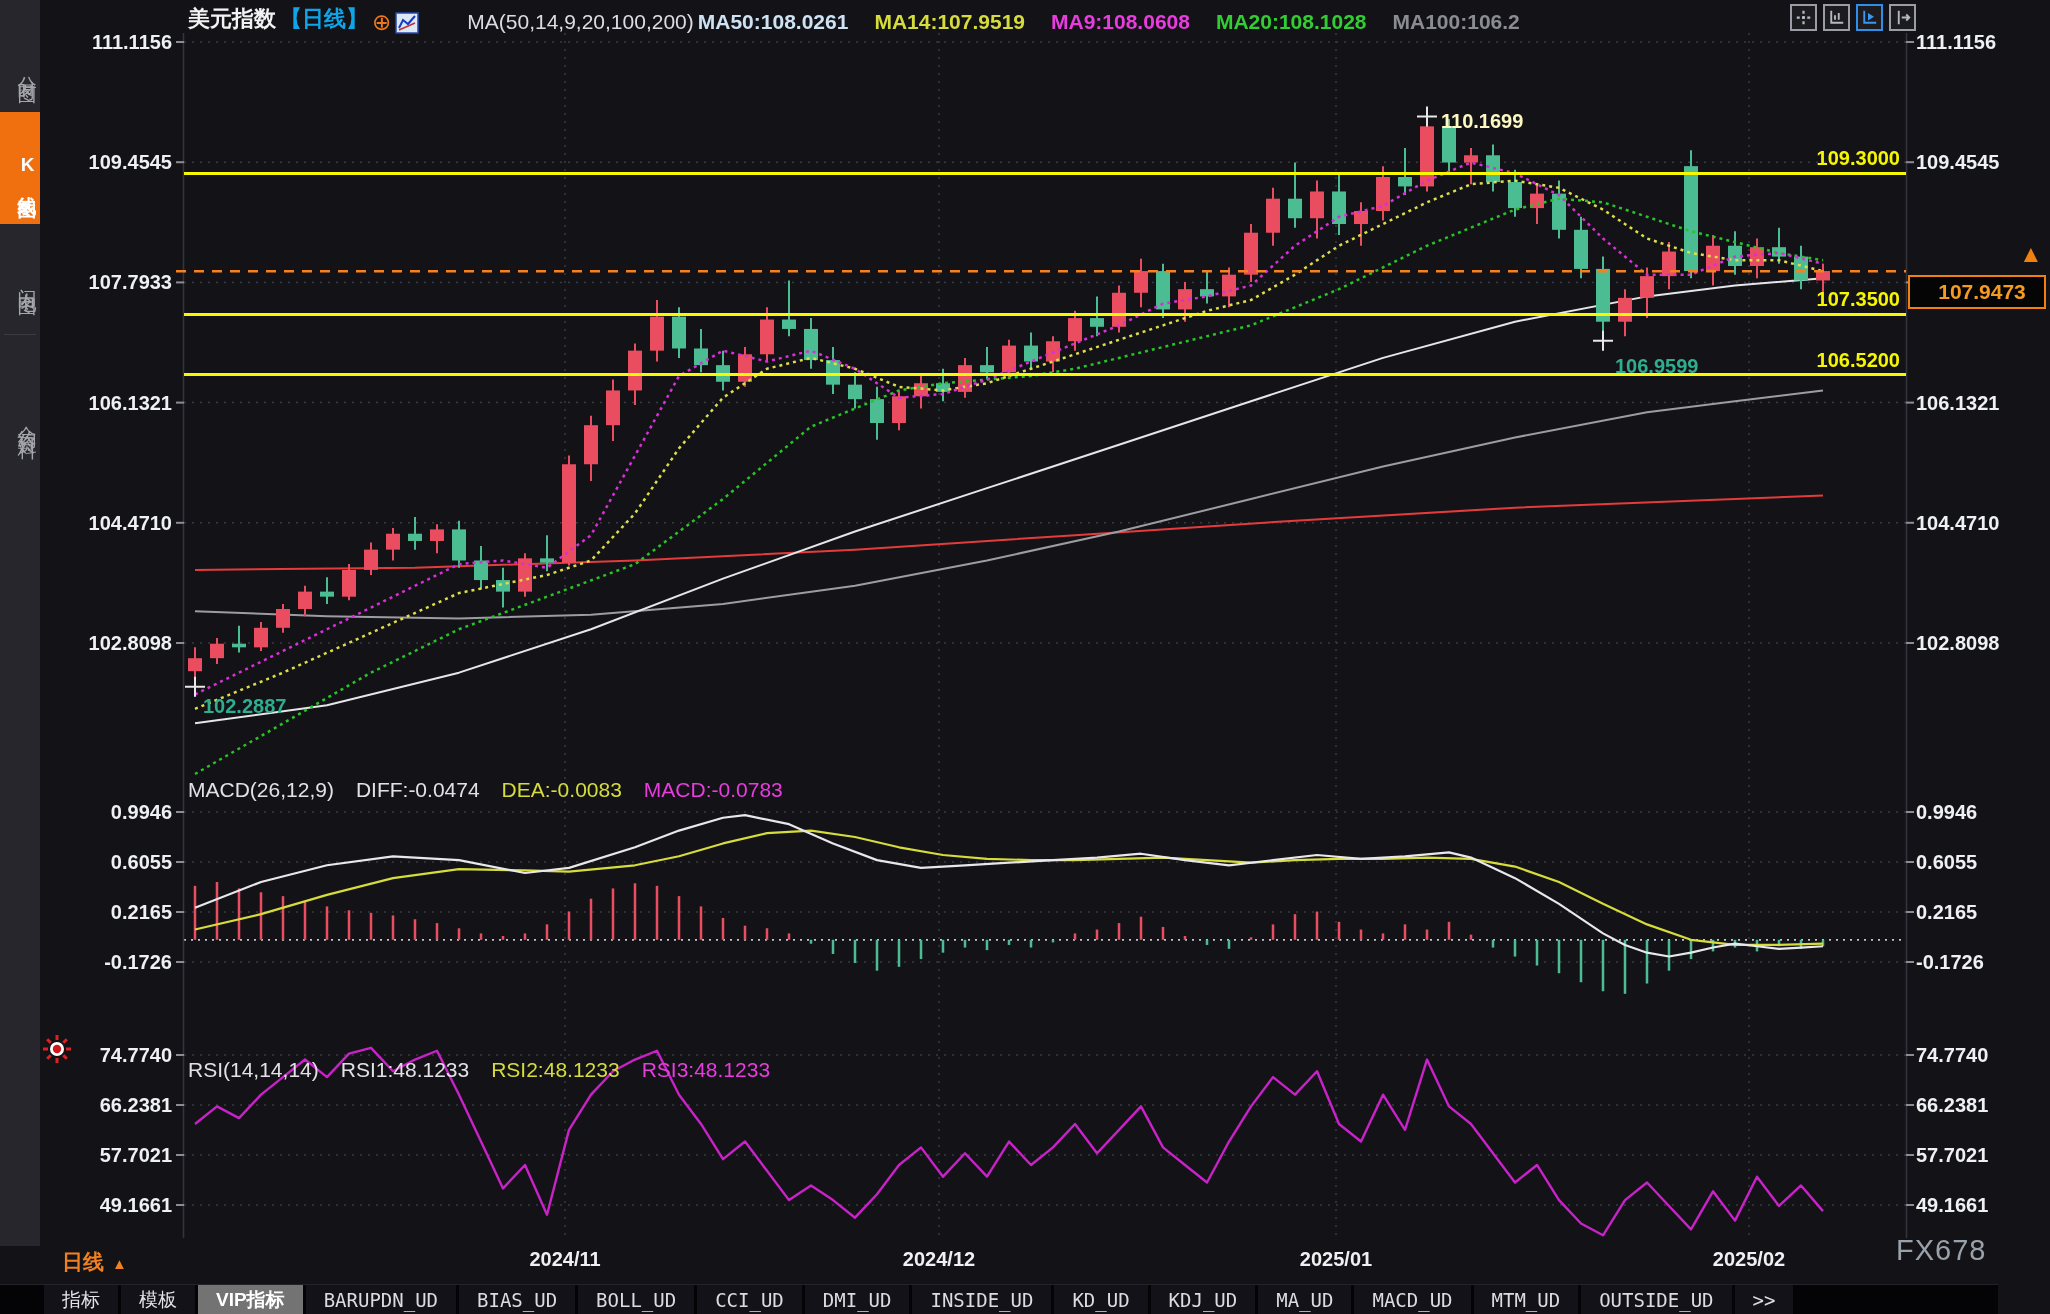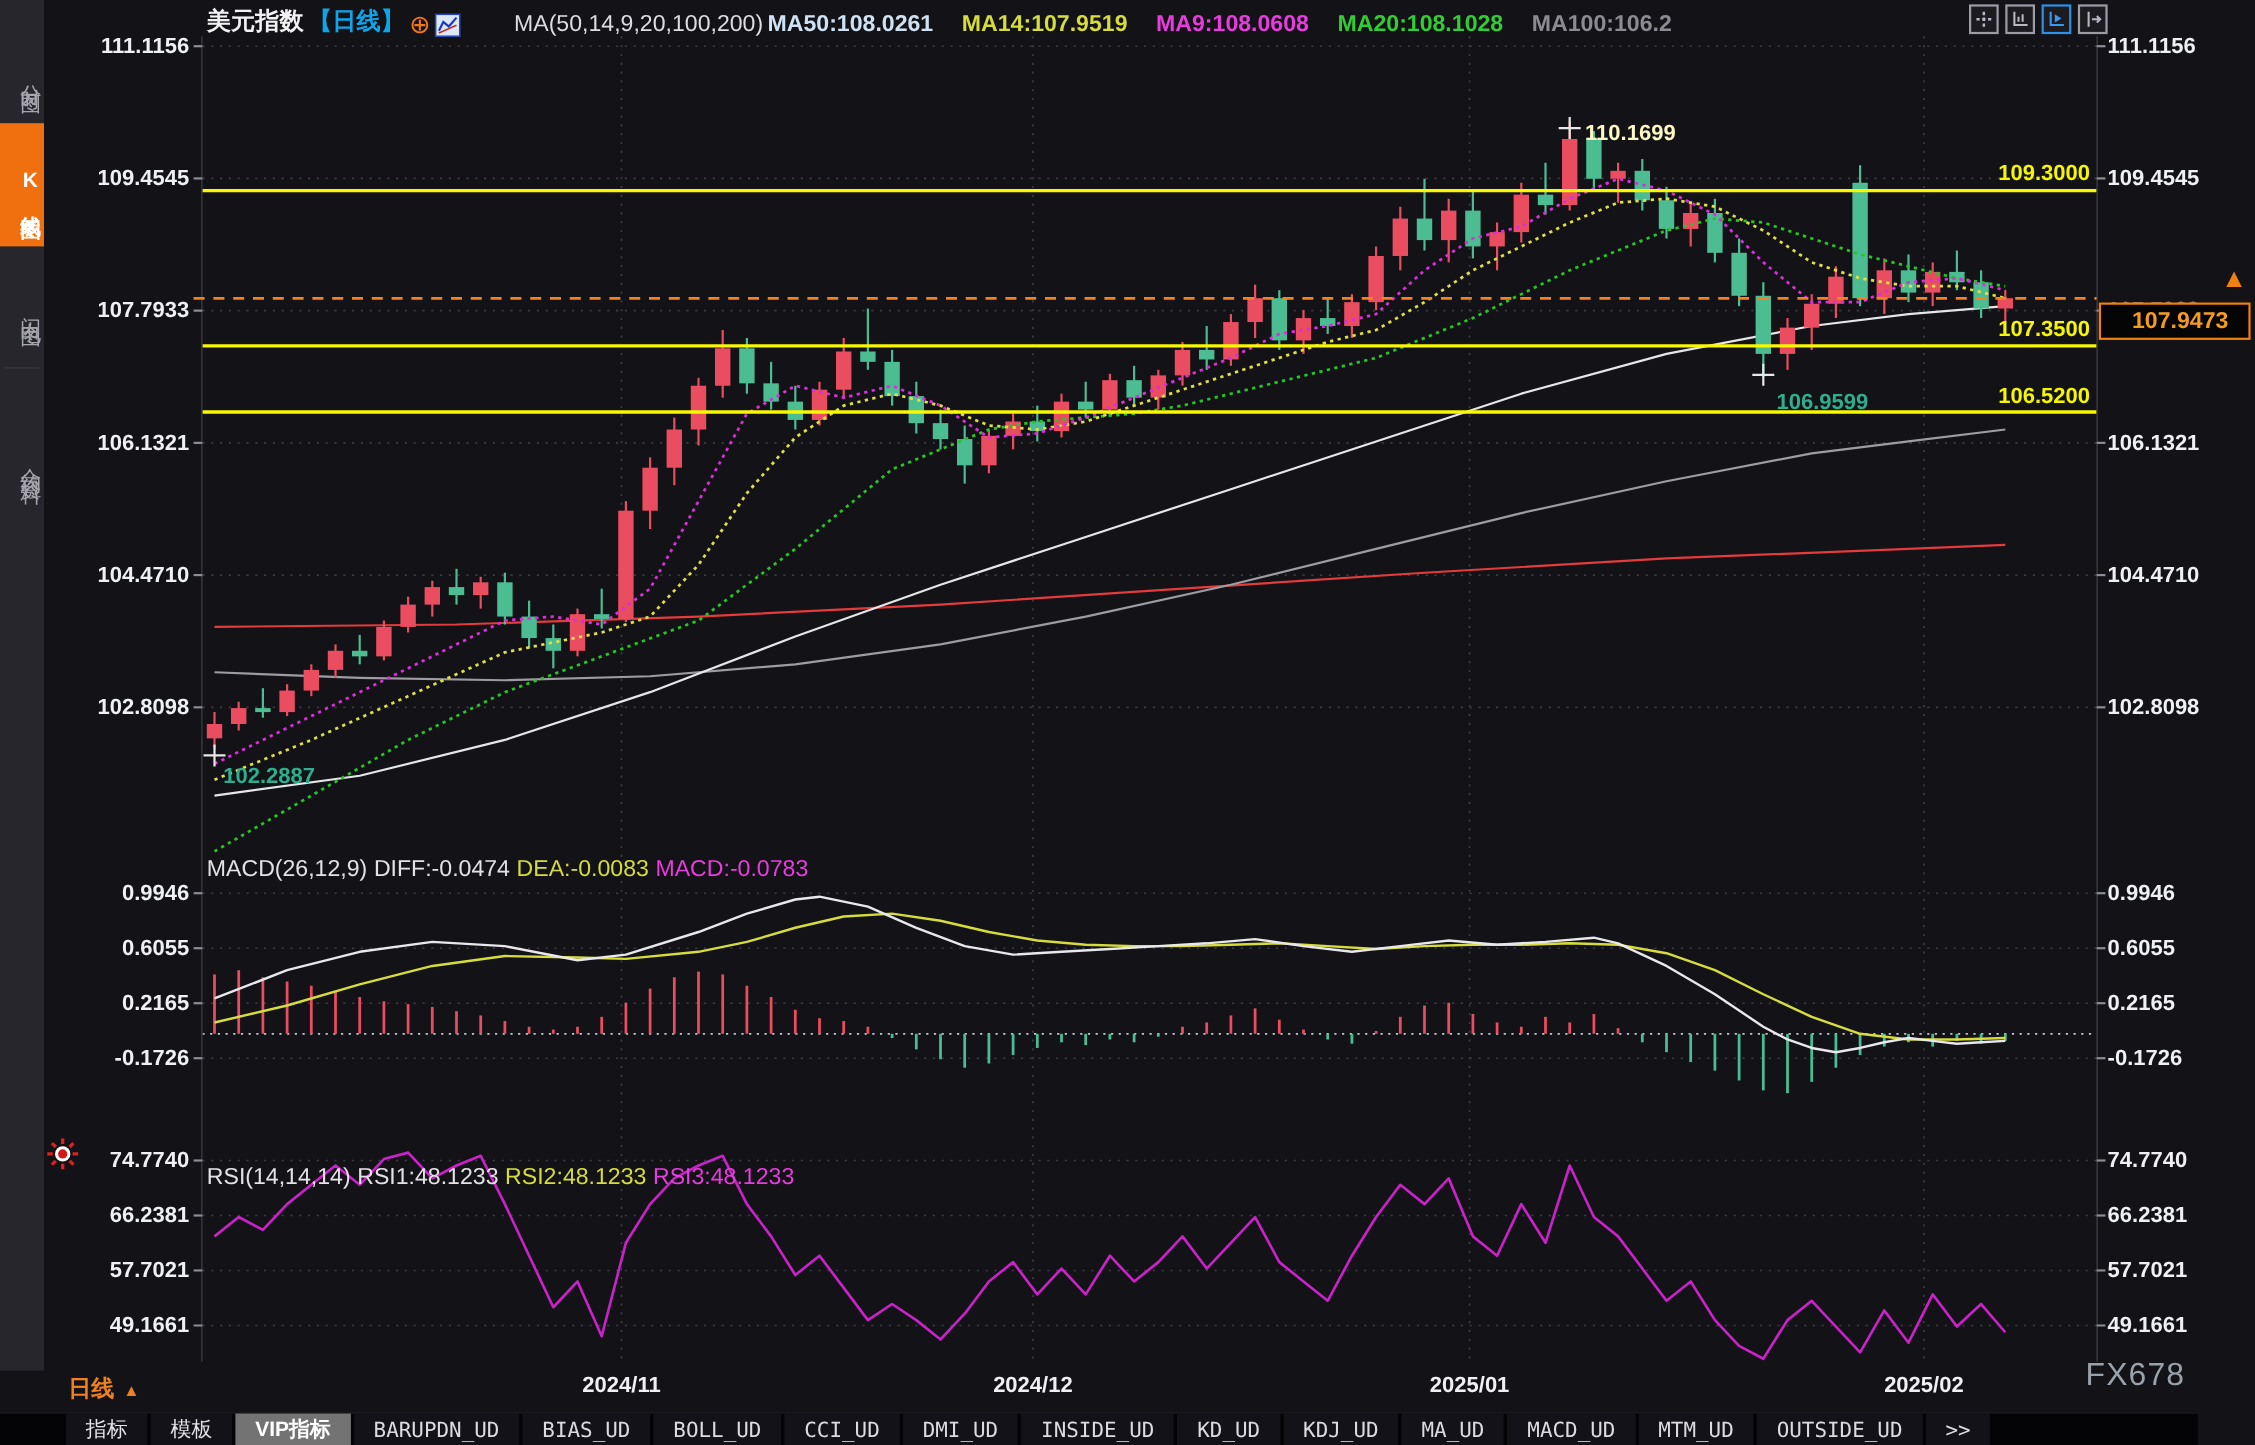--- a/index.html
+++ b/index.html
@@ -35,35 +35,35 @@
           width:170px;text-align:right;z-index:3;}
   .anno{position:absolute;font-size:20px;font-weight:700;z-index:3;white-space:nowrap;}
   .anno.red{color:#fef9c3;margin-top:36px;}
   .anno.teal{color:#2fae8f;}
 
   .price-box{position:absolute;left:1908px;top:275px;width:138px;height:34px;border:2px solid #f08010;
              background:#050505;color:#f59b22;font-size:21px;font-weight:700;display:flex;
              align-items:center;justify-content:center;z-index:7;box-sizing:border-box;padding-left:10px;}
   .price-arrow{position:absolute;left:2019px;top:240px;color:#f08010;font-size:24px;z-index:8;}
 
-  .pane-header{position:absolute;left:188px;display:flex;align-items:center;gap:6px;z-index:4;
+  .pane-header{position:absolute;left:188px;display:flex;align-items:center;gap:22px;z-index:4;
                font-size:21px;white-space:nowrap;}
   .ph-white{color:#e2e2e6;}
   .ph-yellow{color:#d6dc3c;}
   .ph-magenta{color:#e93cdf;}
 
   .date-label{position:absolute;top:1248px;width:140px;text-align:center;color:#f0f0f2;
               font-size:20px;font-weight:700;z-index:3;}
   .period-pill{position:absolute;left:62px;top:1248px;color:#f08020;font-size:21px;font-weight:700;z-index:4;cursor:pointer;}
   .period-pill .tri{font-size:15px;margin-left:8px;}
   .watermark{position:absolute;left:1896px;top:1234px;color:#99a1ab;font-size:29px;letter-spacing:1px;z-index:3;}
   .sun-icon{position:absolute;left:42px;top:1034px;z-index:4;}
 
   .tabbar{position:absolute;left:0;bottom:0;width:1998px;height:30px;background:#040406;display:flex;
-          gap:3px;padding-left:60px;box-sizing:border-box;z-index:9;border-top:1px solid #232329;}
+          gap:3px;padding-left:44px;box-sizing:border-box;z-index:9;border-top:1px solid #232329;}
   .tab{height:30px;padding:0 18px;background:#121218;color:#e4e4e8;font-size:19px;line-height:30px;cursor:pointer;white-space:nowrap;}
   .tab.mono{font-family:"DejaVu Sans Mono",monospace;color:#dcdce0;}
   .tab.active{background:#737373;color:#ffffff;font-weight:700;}
 </style>
 </head>
 <body>
 
 <div id="stage">
 
   <svg id="chart-svg" width="2050" height="1314">

